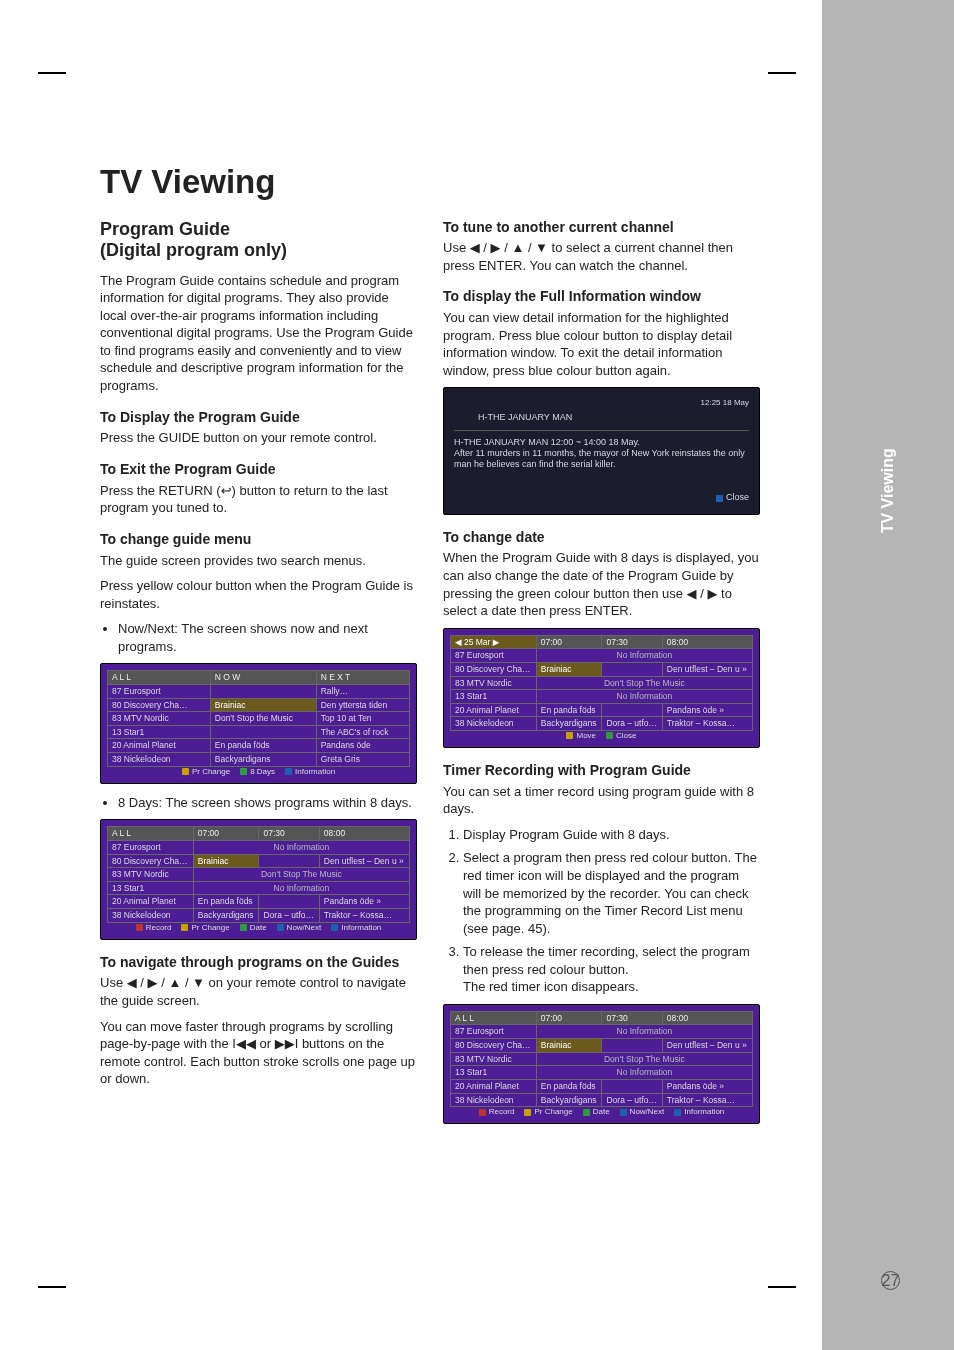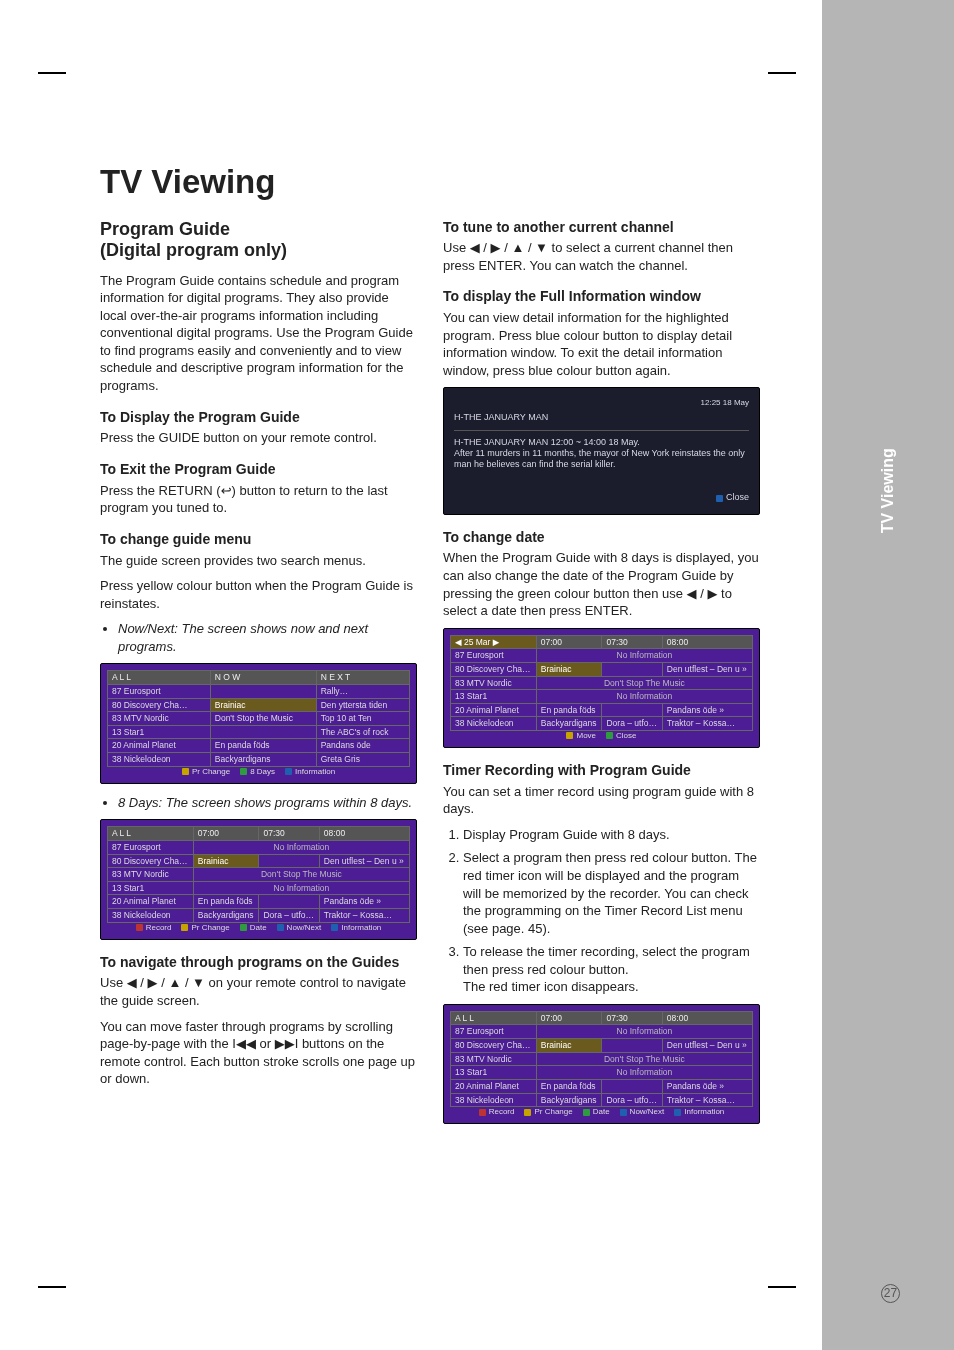--- a/index.html
+++ b/index.html
@@ -29,23 +29,23 @@
     transform: translateX(-50%) rotate(-90deg);
     transform-origin: center;
     color: #fff;
     font-weight: bold;
     font-size: 16px;
     white-space: nowrap;
   }
   .page-number {
     position: absolute;
     right: 54px;
-    bottom: 47px;
+    bottom: 60px;
     color: #555;
-    font-size: 12px;
+    font-size: 16px;
     border: 1.2px solid #555;
     border-radius: 50%;
     width: 17px;
     height: 17px;
     display: flex;
     align-items: center;
     justify-content: center;
   }
   .crop {
     position: absolute;
@@ -82,21 +82,20 @@
     font-weight: bold;
     line-height: 1.2;
   }
   p {
     margin: 0 0 8px 0;
   }
   .sym { font-family: inherit; }
   ul.bullets {
     margin: 2px 0 6px 0;
     padding-left: 18px;
-    font-style: italic;
   }
   ul.bullets li { margin-bottom: 2px; }
   ol.steps {
     margin: 2px 0 6px 0;
     padding-left: 20px;
   }
   ol.steps li { margin-bottom: 6px; }
 
   
   .shot {
@@ -307,21 +306,21 @@
       <h3 style="margin-top:0;">To tune to another current channel</h3>
       <p>
         <span>Use </span><span class="sym">◀ / ▶ / ▲ / ▼</span><span> to select a current channel then press ENTER. You can watch the channel.</span>
       </p>
 
       <h3>To display the Full Information window</h3>
       <p>You can view detail information for the highlighted program. Press blue colour button to display detail information window. To exit the detail information window, press blue colour button again.</p>
 
       <div class="shot infoshot">
         <div class="topright">12:25  18 May</div>
-        <div style="margin-top:4px;">H-THE JANUARY MAN</div>
+        <div style="margin-top:4px;margin-left:24px;">H-THE JANUARY MAN</div>
         <div class="sep"></div>
         <div>H-THE JANUARY MAN  12:00 ~ 14:00 18 May.</div>
         <div>After 11 murders in 11 months, the mayor of New York reinstates the only man he believes can find the serial killer.</div>
         <div class="close"><i class="dot d-blu"></i><span>Close</span></div>
       </div>
 
       <h3>To change date</h3>
       <p>
         <span>When the Program Guide with 8 days is displayed, you can also change the date of the Program Guide by pressing the green colour button then use </span><span class="sym">◀ / ▶</span><span> to select a date then press ENTER.</span>
       </p>

